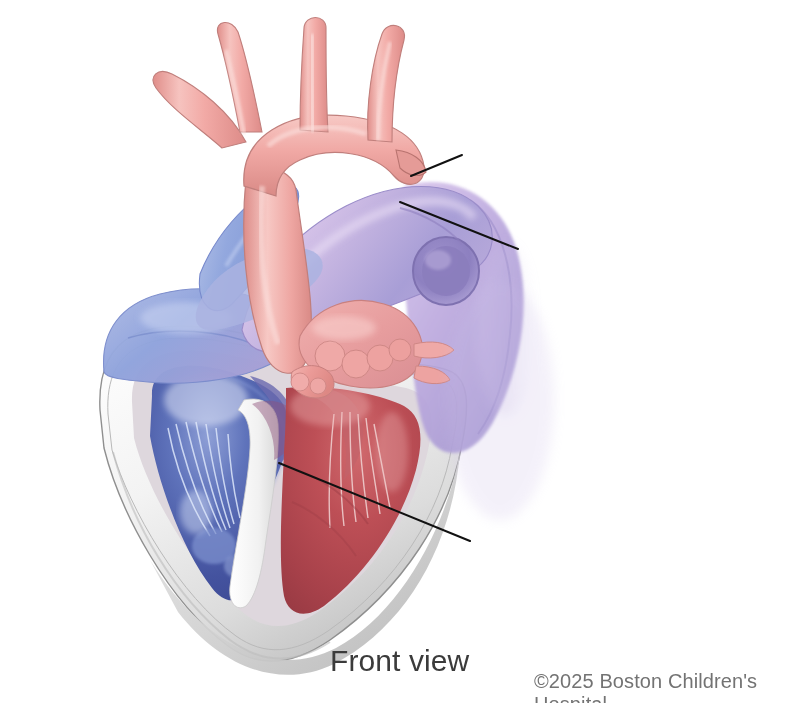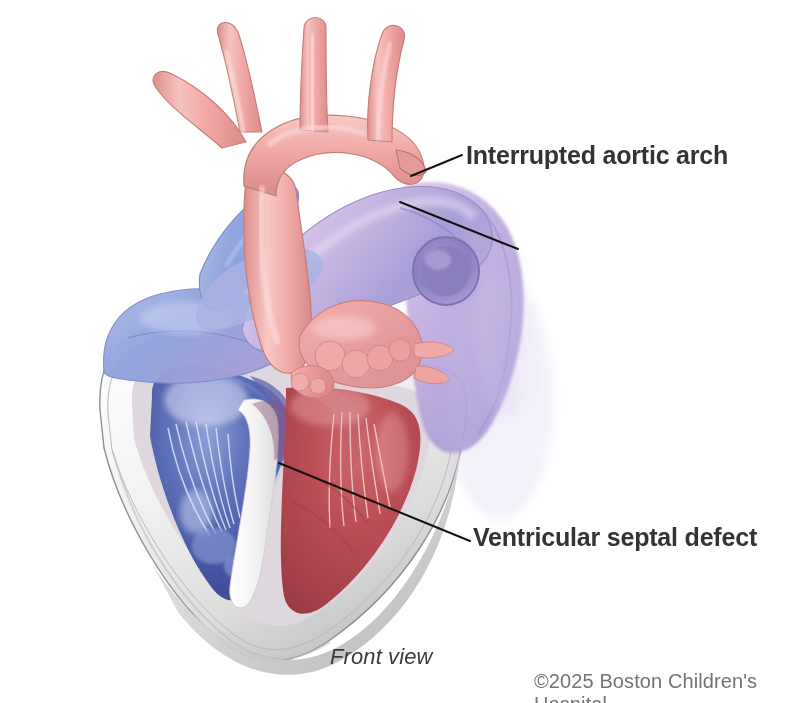--- a/index.html
+++ b/index.html
@@ -33,22 +33,21 @@
     line-height: 1.08;
     white-space: pre-line;
   }
   #label-iaa { left: 466px; top: 142px; }
   #label-pda { left: 521px; top: 236px; }
   #label-vsd { left: 473px; top: 524px; }
   #caption-view {
     position: absolute;
     left: 330px;
     top: 644px;
-    font-size: 22px;
-    font-style: italic;
+    font-size: 30px;
     color: #3b3b3b;
     letter-spacing: 0.1px;
   }
   #copyright {
     position: absolute;
     left: 534px;
     top: 670px;
     font-size: 20px;
     color: #737373;
     letter-spacing: 0.1px;
@@ -327,22 +326,20 @@
 
     <ellipse cx="500" cy="400" rx="54" ry="120" fill="#cdbfe8" opacity="0.22" filter="url(#soft2)"></ellipse>
 
     <g stroke="#111111" stroke-width="2" fill="none" stroke-linecap="round">
       <line x1="411" y1="176" x2="462" y2="155"></line>
       <line x1="400" y1="202" x2="518" y2="249"></line>
       <line x1="279" y1="463" x2="470" y2="541"></line>
     </g>
   </svg>
 
-  <div class="label" id="label-iaa">Interrupted aortic arch</div>
-
-
-  <div class="label" id="label-vsd">Ventricular septal defect</div>
+
+
 
   <div id="caption-view">Front view</div>
 
   <div id="copyright">©2025 Boston Children's Hospital</div>
 
 </div>
 
 </body></html>

